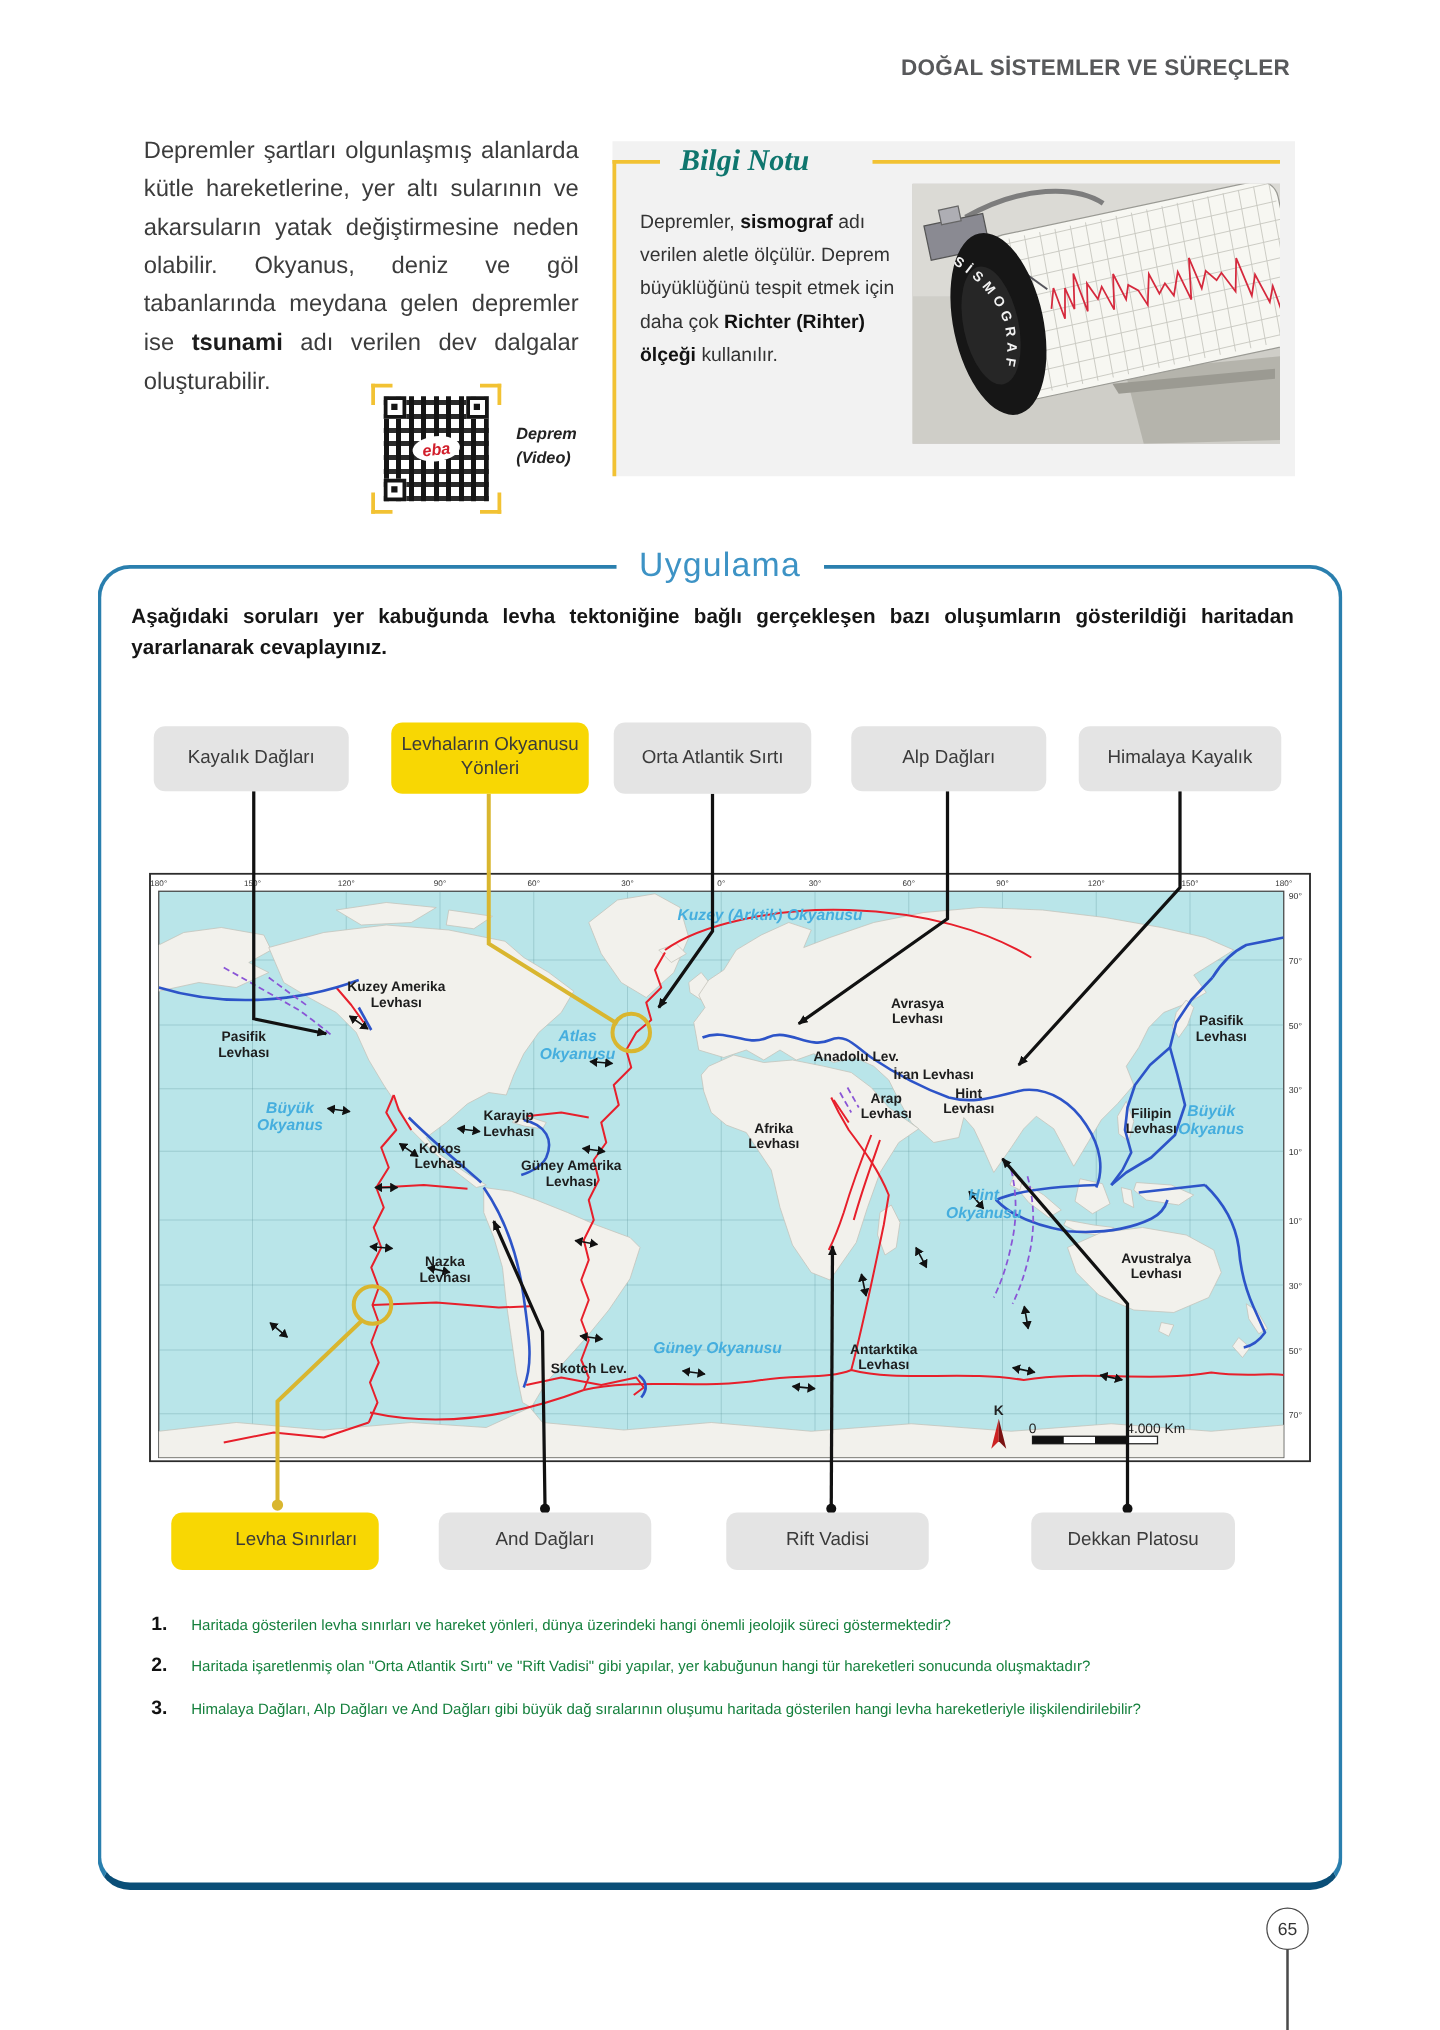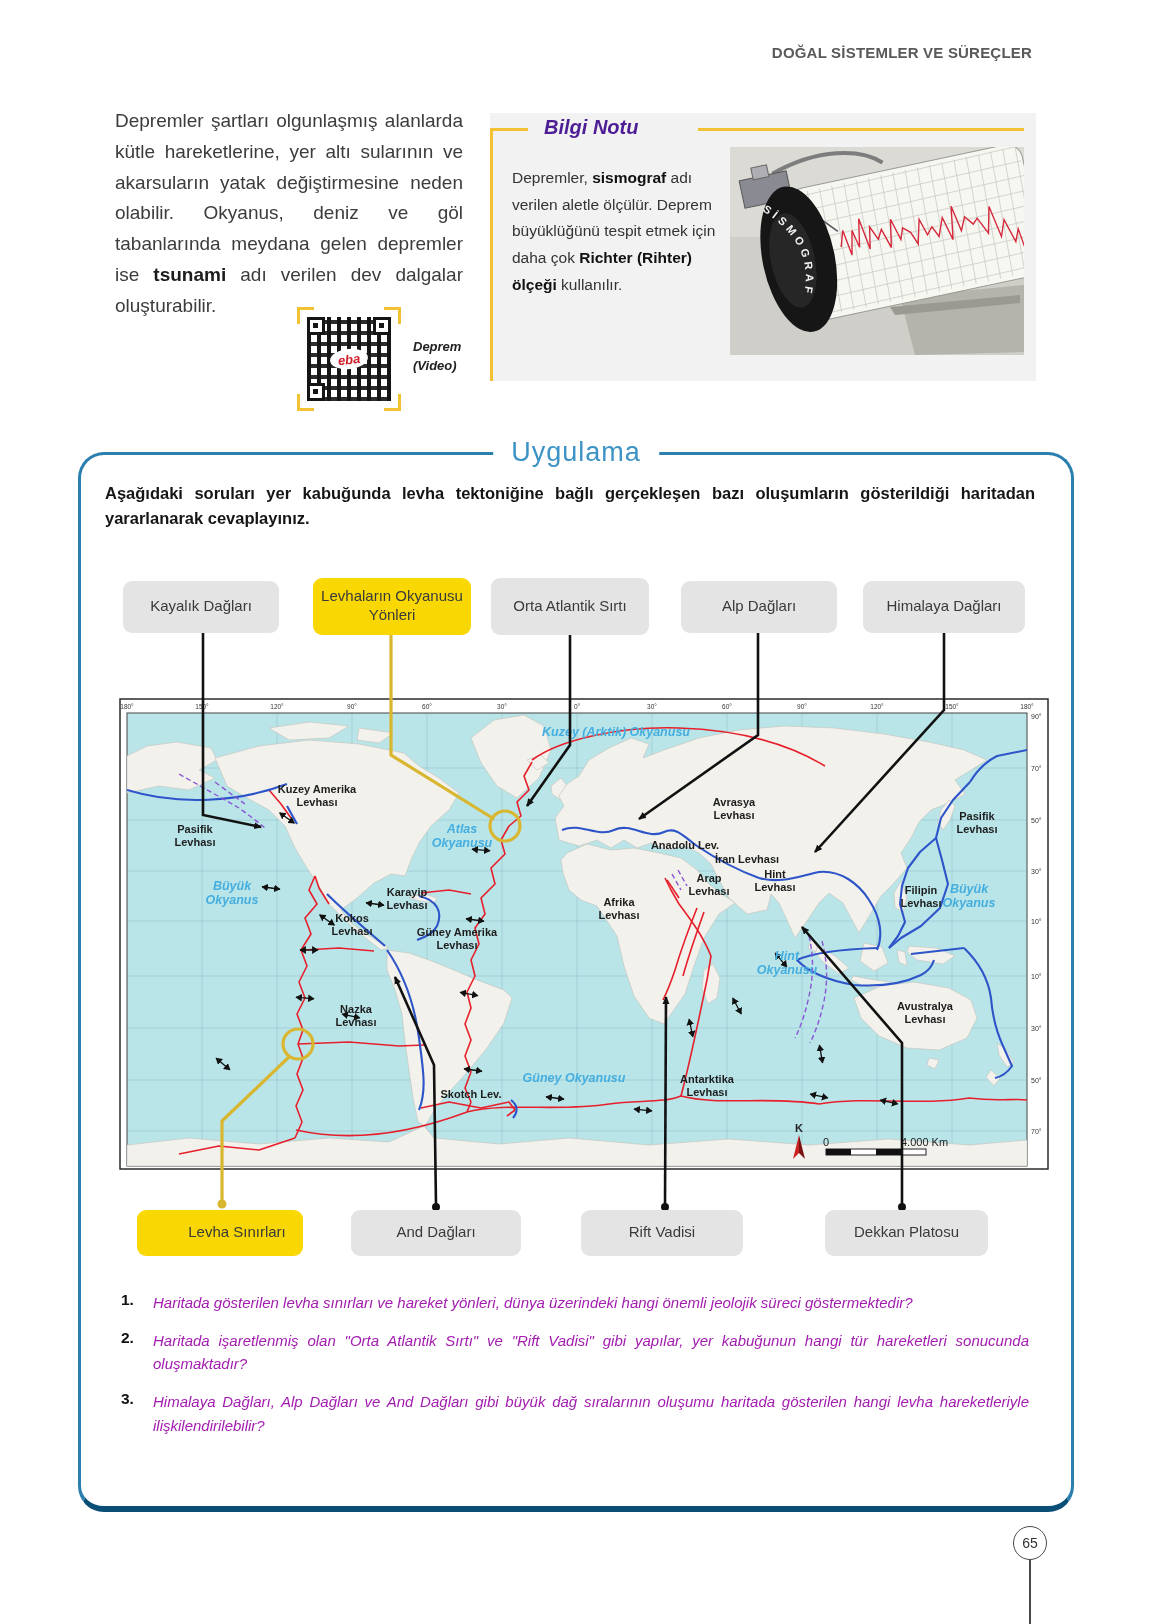--- a/index.html
+++ b/index.html
@@ -1,29 +1,29 @@
 <!DOCTYPE html>
 <html><head>
 <meta charset="utf-8">
 <style>
   * { margin:0; padding:0; box-sizing:border-box; }
   body { font-family:"Liberation Sans", sans-serif; background:#fff; }
   .page { position:relative; width:1152px; height:1624px; background:#fff; overflow:hidden; }
 
-  .hdr { position:absolute; top:44px; right:120px; font-size:15px; font-weight:bold; color:#58595b; letter-spacing:.2px; }
+  .hdr { position:absolute; top:44px; right:120px; font-size:18px; font-weight:bold; color:#58595b; letter-spacing:.2px; }
 
   .intro-par { position:absolute; left:115px; top:106px; width:348px; font-size:19px; line-height:1.62; color:#3c3c3c; text-align:justify; }
   .intro-par b { color:#1c1c1c; }
 
   
   .bilgi { position:absolute; left:490px; top:113px; width:546px; height:268px; background:#f2f2f2; }
   .bilgi .yline-left-seg { position:absolute; left:0; top:15px; width:38px; height:2.5px; background:#f2c233; }
   .bilgi .yline-right-seg { position:absolute; left:208px; right:12px; top:15px; height:2.5px; background:#f2c233; }
   .bilgi .yline-vert { position:absolute; left:0; top:15px; width:2.5px; height:253px; background:#f2c233; }
-  .bilgi-title { position:absolute; top:3px; left:46px; font-size:20px; font-weight:bold; font-style:italic; color:#4c1d95; padding:0 8px; }
+  .bilgi-title { position:absolute; top:3px; left:46px; font-size:24px; font-weight:bold; font-style:italic; color:#0f766e; padding:0 8px;font-family:Liberation Serif, serif; }
   .bilgi-text { position:absolute; left:22px; top:52px; width:212px; font-size:15.5px; line-height:1.72; color:#333; }
   .bilgi-text b { color:#111; }
   .seis { position:absolute; left:240px; top:34px; width:294px; height:208px; background:#c9c8c2; }
 
   
   .qrwrap { position:absolute; left:297px; top:307px; width:104px; height:104px; }
   .qbr { position:absolute; width:17px; height:17px; border:0 solid #f2c233; }
   .qbr.tl { left:0; top:0; border-left-width:3px; border-top-width:3px; }
   .qbr.tr { right:0; top:0; border-right-width:3px; border-top-width:3px; }
   .qbr.bl { left:0; bottom:0; border-left-width:3px; border-bottom-width:3px; }
@@ -43,21 +43,21 @@
 
   .diagram { position:relative; height:690px; margin-top:42px; }
   .dlabel { position:absolute; border-radius:9px; background:#e4e4e4; color:#3a3a3a; font-size:15px; display:flex; align-items:center; justify-content:center; text-align:center; line-height:1.25; z-index:3; padding:2px 6px; }
   .dlabel.hl { background:#f8d703; }
   .mapsvg { position:absolute; left:38px; top:125px; z-index:1; }
   .overlay { position:absolute; left:0; top:0; z-index:2; pointer-events:none; }
 
   .questions { margin:28px 42px 0 40px; }
   .q { display:flex; gap:12px; margin-bottom:15px; }
   .qnum { font-weight:bold; font-size:15.5px; color:#111; min-width:20px; }
-  .qtext { font-style:italic; font-size:15px; line-height:1.55; color:#a21caf; text-align:justify; }
+  .qtext { font-size:12px; line-height:1.55; color:#15803d; text-align:justify; }
 
   .pagenum { position:absolute; left:1013px; top:1526px; width:34px; height:34px; border:1.5px solid #4a4a4a; border-radius:50%; display:flex; align-items:center; justify-content:center; font-size:14px; color:#333; background:#fff; z-index:2; }
   .pagenum-line { position:absolute; left:1029px; top:1559px; width:1.5px; height:65px; background:#4a4a4a; }
 
   text { font-family:"Liberation Sans", sans-serif; }
   #plate-labels text { font-size:11px; font-weight:bold; fill:#1d1d1d; }
   #ocean-labels text { font-size:12.5px; font-weight:bold; font-style:italic; fill:#45aede; }
   #lon-labels text { font-size:6.5px; fill:#333; }
   #lat-labels text { font-size:7px; fill:#333; }
   #scale-g text { font-size:11px; fill:#222; }
@@ -148,21 +148,21 @@
   <div class="uyg">
     <div class="uyg-title">Uygulama</div>
     <div class="uyg-intro">Aşağıdaki soruları yer kabuğunda levha tektoniğine bağlı gerçekleşen bazı oluşumların gösterildiği haritadan yararlanarak cevaplayınız.</div>
 
     <div class="diagram">
 
       <div class="dlabel" style="left:42px;top:8px;width:156px;height:52px;">Kayalık Dağları</div>
       <div class="dlabel hl" style="left:232px;top:5px;width:158px;height:57px;">Levhaların Okyanusu Yönleri</div>
       <div class="dlabel" style="left:410px;top:5px;width:158px;height:57px;">Orta Atlantik Sırtı</div>
       <div class="dlabel" style="left:600px;top:8px;width:156px;height:52px;">Alp Dağları</div>
-      <div class="dlabel" style="left:782px;top:8px;width:162px;height:52px;">Himalaya Dağları</div>
+      <div class="dlabel" style="left:782px;top:8px;width:162px;height:52px;">Himalaya Kayalık</div>
 
       <div class="dlabel hl" style="left:56px;top:637px;width:166px;height:46px;padding-left:40px;">Levha Sınırları</div>
       <div class="dlabel" style="left:270px;top:637px;width:170px;height:46px;">And Dağları</div>
       <div class="dlabel" style="left:500px;top:637px;width:162px;height:46px;">Rift Vadisi</div>
       <div class="dlabel" style="left:744px;top:637px;width:163px;height:46px;">Dekkan Platosu</div>
 
       <svg class="mapsvg" viewBox="0 0 930 472" width="930" height="472">
         <rect x="1" y="1" width="928" height="470" fill="#ffffff" stroke="#2b2b2b" stroke-width="1.5"></rect>
         <rect x="8" y="15" width="900" height="453" fill="#b9e5e9" stroke="#444" stroke-width="1"></rect>
         <clipPath id="mapclip">

